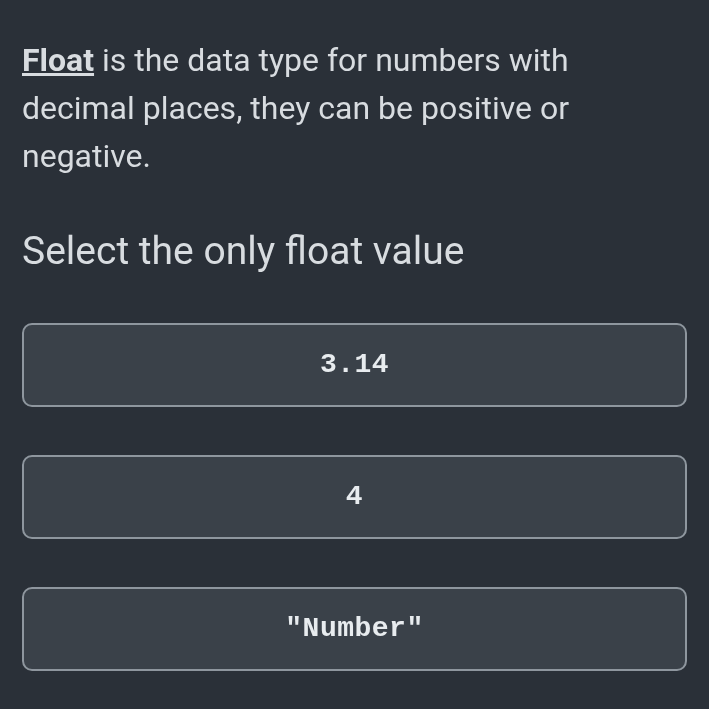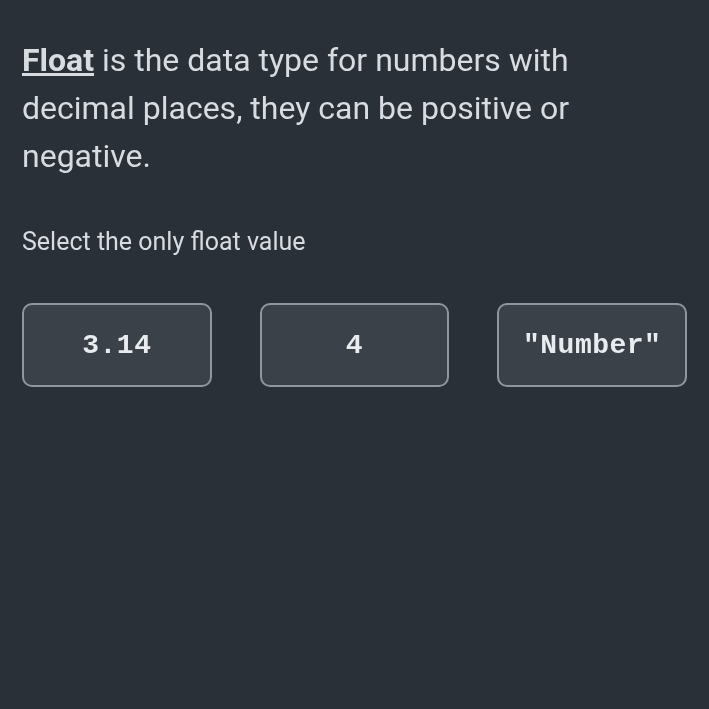--- a/index.html
+++ b/index.html
@@ -24,29 +24,29 @@
       font-weight: 400;
       margin-bottom: 44px;
     }
     
     .intro-text .bold-term {
       font-weight: 700;
       text-decoration: underline;
     }
     
     .question-text {
-      font-size: 25px;
+      font-size: 39px;
       line-height: 1.4;
       font-weight: 400;
       margin-bottom: 44px;
     }
     
     .options-container {
       display: flex;
-      flex-direction: row;
+      flex-direction: column;
       gap: 48px;
     }
     
     .option-button {
       width: 100%;
       height: 84px;
       background-color: #3a4149;
       border: 2px solid #8e969e;
       border-radius: 10px;
       display: flex;

